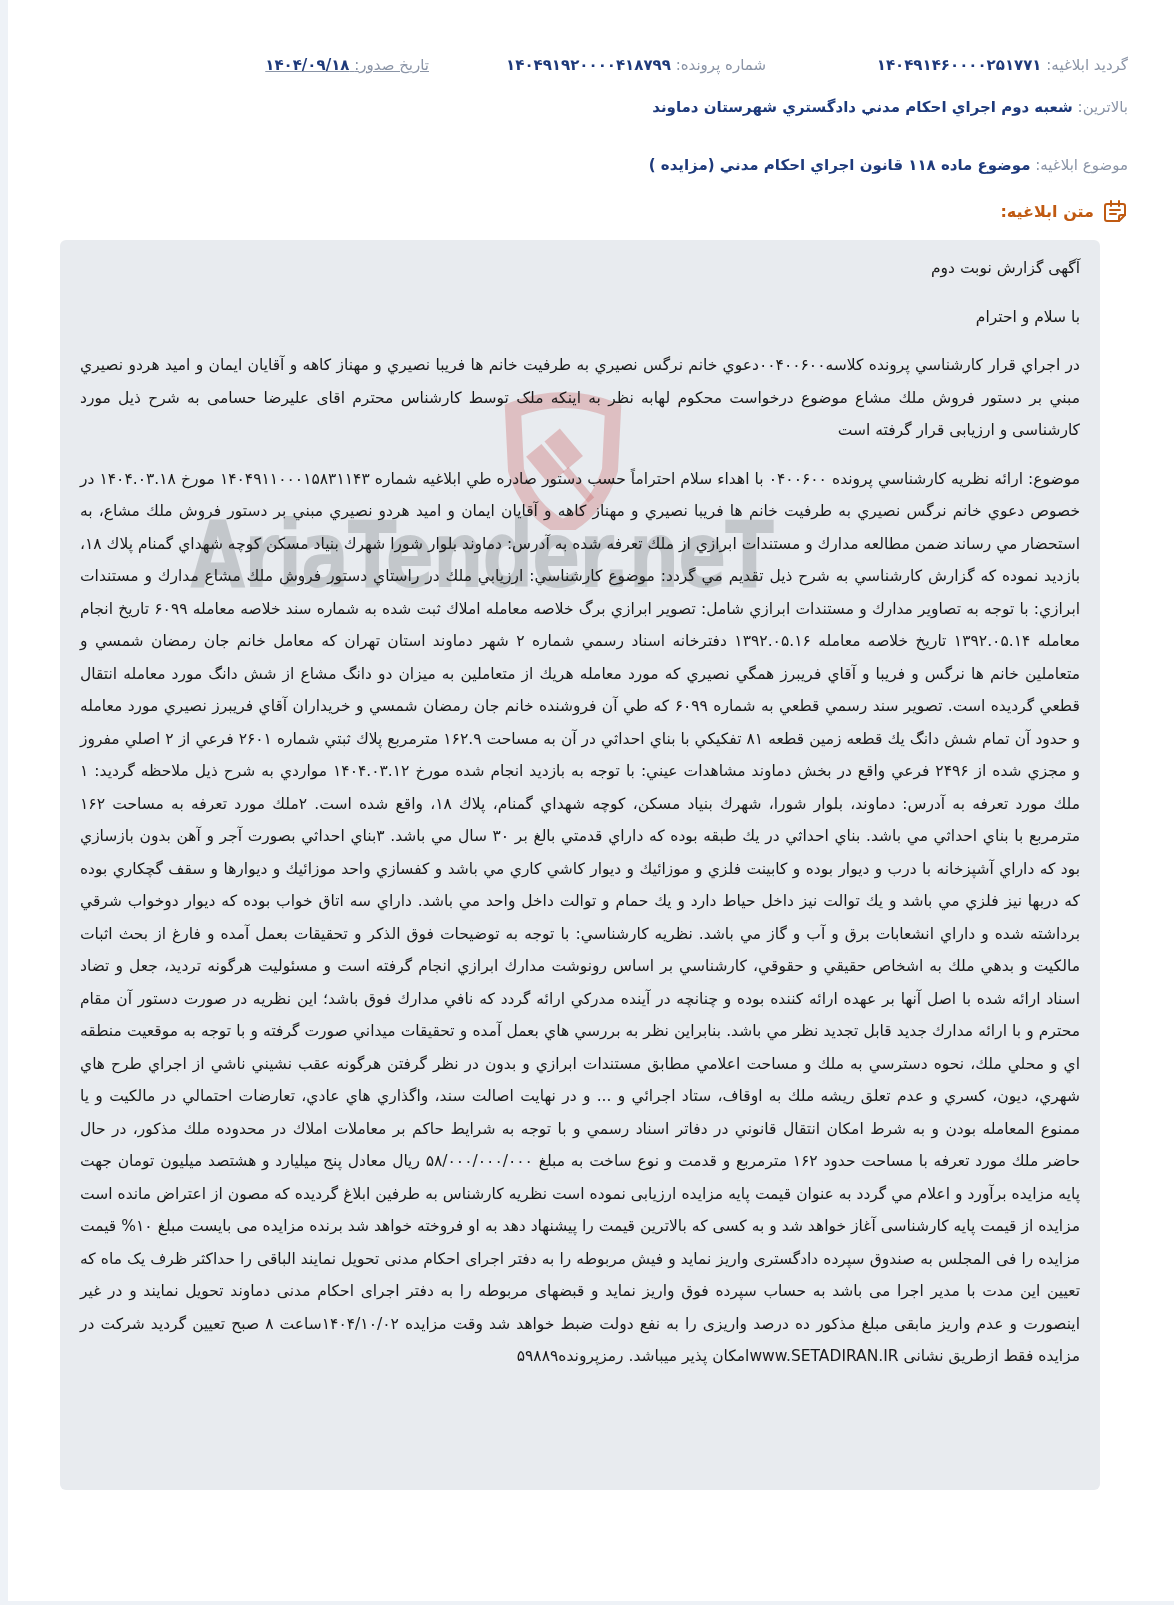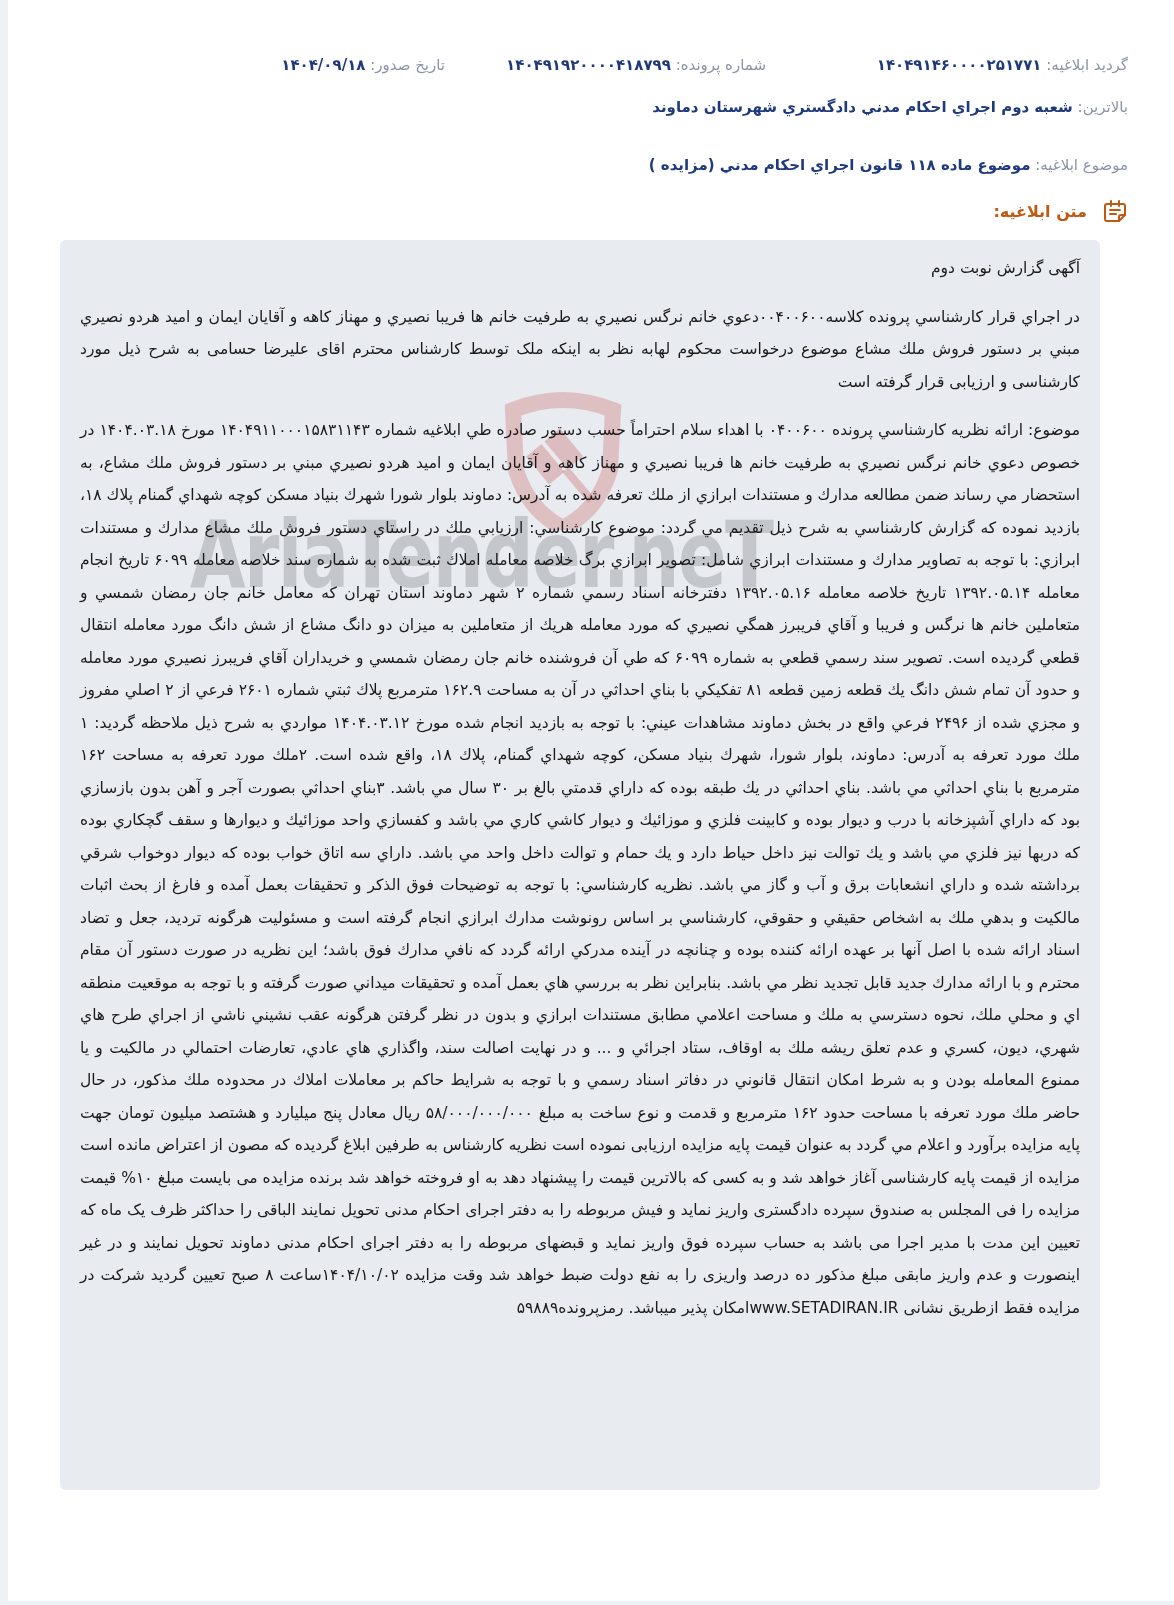--- a/index.html
+++ b/index.html
@@ -16,26 +16,26 @@
   .bottom-edge {
     position: absolute; left: 0; bottom: 0; width: 1174px; height: 4px;
     background: #eef2f7;
   }
   .meta { position: absolute; right: 46px; left: 46px; font-size: 15px; color: #8a94a6; }
   .meta .val { color: #1e3a7b; font-weight: bold; }
   .row1 { top: 56px; height: 26px; }
   .row1 .item { position: absolute; top: 0; white-space: nowrap; }
   .row1 .i1 { right: 0; }
   .row1 .i2 { right: 362px; }
-  .row1 .i3 { right: 683px; }
+  .row1 .i3 { right: 699px; text-decoration: underline; }
   .row2 { top: 98px; }
   .row3 { top: 156px; }
   .section-title {
     position: absolute; right: 46px; top: 198px;
-    display: flex; align-items: center; gap: 15px;
+    display: flex; align-items: center; gap: 8px;
     color: #c05a12; font-weight: bold; font-size: 16px;
   }
   .section-title svg { width: 26px; height: 26px; }
   .card {
     position: absolute; right: 74px; left: 60px; top: 240px; height: 1250px;
     background: #e8ebef; border-radius: 6px;
     padding: 12px 20px 0 20px; box-sizing: border-box;
     color: #1a1a1a; font-size: 15.5px; line-height: 32.5px;
     text-align: justify;
   }
@@ -99,17 +99,18 @@
       <path d="M15 20 Q65 0 115 20 L112 80 Q100 120 65 138 Q30 120 18 80 Z" fill="none" stroke="rgba(200,90,90,0.3)" stroke-width="16"></path>
       <g fill="rgba(200,90,90,0.32)" transform="rotate(-40 65 75)">
         <rect x="42" y="45" width="20" height="36"></rect>
         <rect x="66" y="45" width="20" height="36"></rect>
         <rect x="60" y="80" width="8" height="40"></rect>
       </g>
     </svg>
     <span class="wm-text">AriaTender.neT</span>
   </div>
   <p>آگهی گزارش نوبت دوم</p>
+  <p>با سلام و احترام</p>
   <p>در اجراي قرار كارشناسي پرونده كلاسه۰۰۴۰۰۶۰۰دعوي خانم نرگس نصيري به طرفيت خانم ها فريبا نصيري و مهناز كاهه و آقايان ايمان و اميد هردو نصيري مبني بر دستور فروش ملك مشاع موضوع درخواست محكوم لهابه  نظر به اینکه ملک توسط کارشناس محترم  اقای علیرضا حسامی به شرح ذیل مورد کارشناسی و ارزیابی قرار گرفته است</p>
   <p class="body">موضوع: ارائه نظريه كارشناسي پرونده ۰۴۰۰۶۰۰ با اهداء سلام احتراماً حسب دستور صادره طي ابلاغيه شماره ۱۴۰۴۹۱۱۰۰۰۱۵۸۳۱۱۴۳ مورخ ۱۴۰۴.۰۳.۱۸ در خصوص دعوي خانم نرگس نصيري به طرفيت خانم ها فريبا نصيري و مهناز كاهه و آقايان ايمان و اميد هردو نصيري مبني بر دستور فروش ملك مشاع، به استحضار مي رساند ضمن مطالعه مدارك و مستندات ابرازي از ملك تعرفه شده به آدرس: دماوند بلوار شورا شهرك بنياد مسكن كوچه شهداي گمنام پلاك ۱۸، بازديد نموده كه گزارش كارشناسي به شرح ذيل تقديم مي گردد: موضوع كارشناسي: ارزيابي ملك  در راستاي دستور فروش ملك مشاع مدارك و مستندات ابرازي: با توجه به تصاوير مدارك و مستندات ابرازي شامل: تصوير ابرازي برگ خلاصه معامله املاك ثبت شده به شماره سند خلاصه معامله ۶۰۹۹ تاريخ انجام معامله ۱۳۹۲.۰۵.۱۴ تاريخ خلاصه معامله ۱۳۹۲.۰۵.۱۶ دفترخانه اسناد رسمي شماره ۲ شهر دماوند استان تهران كه معامل خانم جان رمضان شمسي و متعاملين خانم ها نرگس و فريبا و آقاي فريبرز همگي نصيري كه مورد معامله هريك از متعاملين  به ميزان دو دانگ مشاع از شش دانگ مورد معامله انتقال قطعي گرديده است. تصوير سند رسمي قطعي به شماره ۶۰۹۹ كه طي آن فروشنده خانم جان رمضان شمسي و خريداران آقاي فريبرز نصيري مورد معامله و حدود آن تمام شش دانگ يك قطعه زمين قطعه ۸۱ تفكيكي با بناي احداثي در آن به مساحت ۱۶۲.۹ مترمربع پلاك ثبتي شماره ۲۶۰۱ فرعي از ۲ اصلي مفروز و مجزي شده از ۲۴۹۶ فرعي واقع در بخش دماوند مشاهدات عيني: با توجه به بازديد انجام شده مورخ ۱۴۰۴.۰۳.۱۲ مواردي به شرح ذيل ملاحظه گرديد: ۱ ملك مورد تعرفه به آدرس: دماوند، بلوار شورا، شهرك بنياد مسكن، كوچه شهداي گمنام، پلاك ۱۸، واقع شده است. ۲ملك مورد تعرفه به مساحت ۱۶۲ مترمربع با بناي احداثي مي باشد. بناي احداثي در يك طبقه بوده كه داراي قدمتي بالغ بر ۳۰ سال مي باشد. ۳بناي احداثي بصورت آجر و آهن بدون بازسازي بود كه داراي آشپزخانه با درب و ديوار بوده و كابينت فلزي و موزائيك و ديوار كاشي كاري مي باشد و كفسازي واحد موزائيك و ديوارها و سقف گچكاري بوده كه دربها نيز فلزي مي باشد و يك توالت نيز داخل حياط دارد و يك حمام و توالت داخل واحد مي باشد. داراي سه اتاق خواب بوده كه ديوار دوخواب شرقي برداشته شده و داراي انشعابات برق و آب و گاز مي باشد. نظريه كارشناسي: با توجه به توضيحات فوق الذكر و تحقيقات بعمل آمده و فارغ از بحث اثبات مالكيت و بدهي ملك به اشخاص حقيقي و حقوقي، كارشناسي بر اساس رونوشت مدارك ابرازي انجام گرفته است و مسئوليت هرگونه ترديد، جعل و تضاد اسناد ارائه شده با اصل آنها بر عهده ارائه كننده بوده و چنانچه در آينده مدركي ارائه گردد كه نافي مدارك فوق باشد؛ اين نظريه در صورت دستور آن مقام محترم و با ارائه مدارك جديد قابل تجديد نظر مي باشد. بنابراين نظر به بررسي هاي بعمل آمده و تحقيقات ميداني صورت گرفته و با توجه به موقعيت منطقه اي و محلي ملك، نحوه دسترسي به ملك و مساحت اعلامي مطابق مستندات ابرازي و بدون در نظر گرفتن هرگونه عقب نشيني ناشي از اجراي طرح هاي شهري، ديون، كسري و عدم تعلق ريشه ملك به اوقاف، ستاد اجرائي و ... و در نهايت اصالت سند، واگذاري هاي عادي، تعارضات احتمالي در مالكيت و يا ممنوع المعامله بودن و به شرط امكان انتقال قانوني در دفاتر اسناد رسمي و با توجه به شرايط حاكم بر معاملات املاك در محدوده ملك مذكور، در حال حاضر ملك مورد تعرفه با مساحت حدود ۱۶۲ مترمربع و قدمت و نوع ساخت به مبلغ ۵۸/۰۰۰/۰۰۰/۰۰۰ ريال معادل پنج ميليارد و هشتصد ميليون تومان جهت پايه مزايده برآورد و اعلام مي گردد به عنوان قیمت پایه مزایده ارزیابی نموده است نظریه کارشناس به طرفین ابلاغ گردیده که مصون از اعتراض مانده است مزایده از قیمت پایه کارشناسی آغاز خواهد شد و به کسی که بالاترین قیمت را پیشنهاد دهد به او فروخته خواهد شد برنده مزایده می بایست مبلغ ۱۰% قیمت مزایده را فی المجلس به صندوق سپرده دادگستری  واریز نماید و فیش مربوطه را به دفتر اجرای احکام مدنی تحویل نمایند الباقی را حداکثر ظرف یک ماه که تعیین این مدت با مدیر اجرا می باشد به حساب سپرده فوق واریز نماید و قبضهای مربوطه را به دفتر اجرای احکام مدنی دماوند تحویل نمایند و در غیر اینصورت و عدم واریز مابقی مبلغ مذکور ده درصد واریزی را به نفع دولت ضبط خواهد شد وقت مزایده ۱۴۰۴/۱۰/۰۲ساعت ۸ صبح تعیین گردید  شرکت در مزایده فقط ازطریق نشانی www.SETADIRAN.IRامکان پذیر میباشد. رمزپرونده۵۹۸۸۹</p>
 </div>
 
 <div class="bottom-edge"></div>
 
 </body></html>

